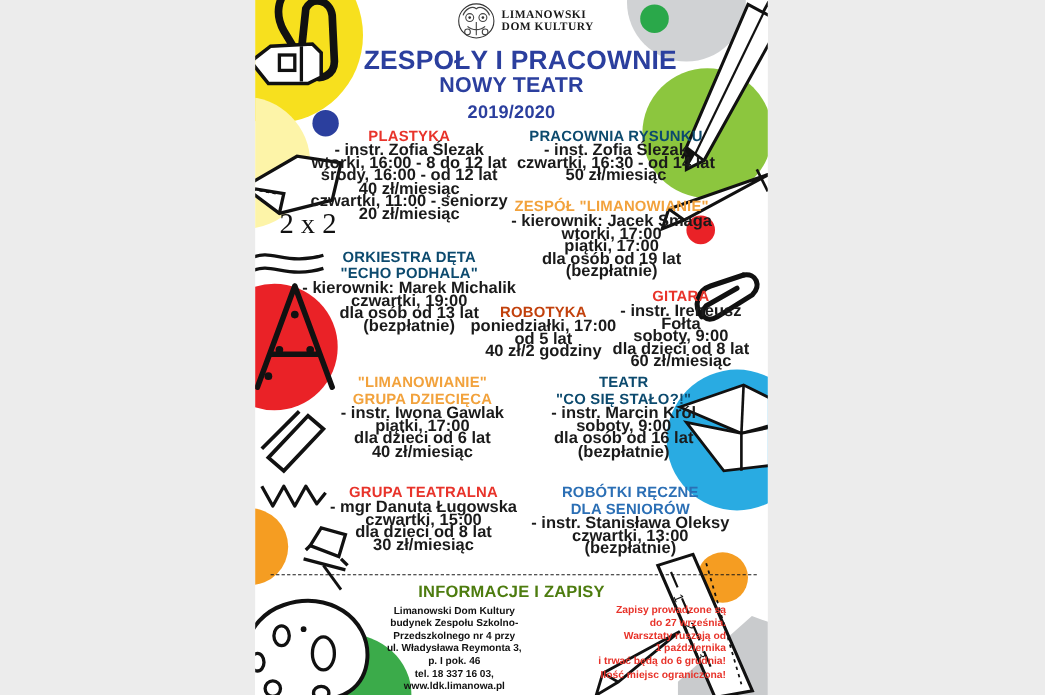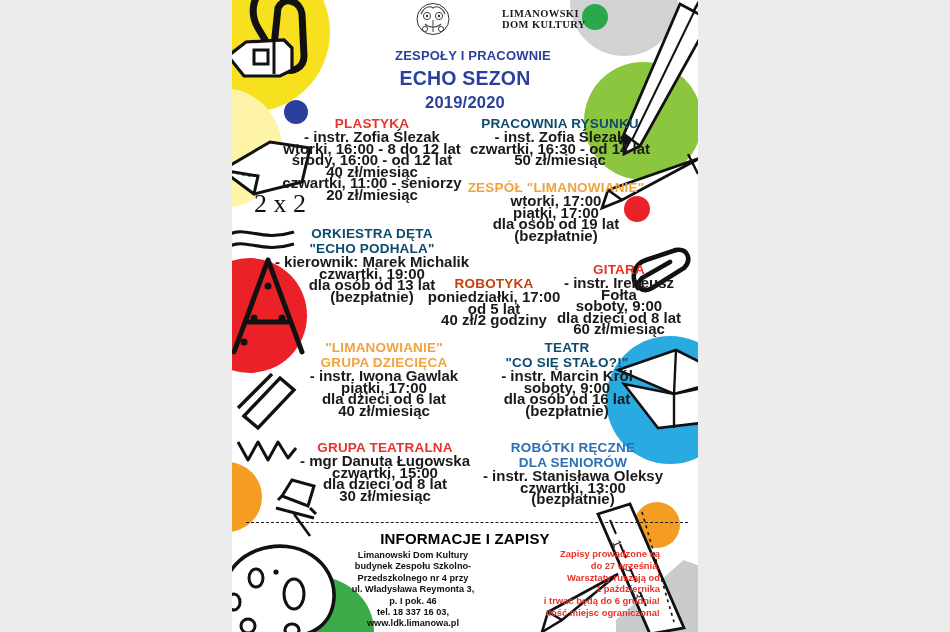--- a/index.html
+++ b/index.html
@@ -32,25 +32,25 @@
   .c-gray-bot{left:384px;top:560px;width:150px;height:120px;background:#c9cbcd;
       clip-path:polygon(0% 50%,45% 0%,100% 25%,100% 100%,0% 100%);}
 
   .line-art{position:absolute;}
   .line-art svg{display:block;}
 
   
   .logo-wrap{position:absolute;left:183px;top:2px;display:flex;align-items:center;gap:5px;}
   .logo-mark{width:36px;height:34px;}
   .logo-text{font-family:"Liberation Serif",serif;font-weight:bold;font-size:10.5px;
-      line-height:11.5px;letter-spacing:.4px;color:#1a1a1a;margin-left:46px;}
+      line-height:11.5px;letter-spacing:.4px;color:#1a1a1a;}
 
   .title{position:absolute;left:0;right:0;top:44px;text-align:center;color:#2b3f9e;
       font-weight:bold;letter-spacing:.2px;}
-  .title .l1{font-size:13px;line-height:23px;padding-left:16px;}
+  .title .l1{font-size:24px;line-height:23px;padding-left:16px;}
   .title .l2{font-size:19.5px;line-height:23px;}
   .title .l3{font-size:16.5px;line-height:22px;margin-top:1px;}
 
   
   .blk{position:absolute;text-align:center;color:#111;}
   .blk h3{margin:0;font-weight:bold;font-size:13.5px;line-height:15px;letter-spacing:.2px;}
   .blk p{margin:0;font-size:15px;line-height:11.6px;font-weight:bold;color:#1a1a1a;}
   .c-red-t{color:#e8332a;}
   .c-green-t{color:#0c4a6e;}
   .c-orange-t{color:#f2a23c;}
@@ -64,21 +64,21 @@
   .b-robotyka{left:192px;top:276px;width:140px;}
   .b-gitara{left:320px;top:262px;width:134px;}
   .b-limgrupa{left:52px;top:340px;width:200px;}
   .b-teatr{left:250px;top:340px;width:170px;}
   .b-teatralna{left:58px;top:440px;width:190px;}
   .b-robotki{left:248px;top:440px;width:186px;}
 
   
   .divider{position:absolute;left:14px;top:522px;width:442px;height:0;
       border-top:1.6px dashed #1a1a1a;}
-  .ftitle{position:absolute;left:0;right:0;top:530px;text-align:center;color:#000000;
+  .ftitle{position:absolute;left:0;right:0;top:530px;text-align:center;color:#4d7c0f;
       font-weight:bold;font-size:15px;letter-spacing:.2px;}
   .fleft{position:absolute;left:86px;top:550px;width:190px;text-align:center;
       font-size:9.2px;line-height:11.4px;font-weight:bold;color:#111;}
   .fright{position:absolute;left:258px;top:548px;width:170px;text-align:right;
       font-size:9.4px;line-height:11.8px;font-weight:bold;color:#e8332a;}
 </style>
 </head>
 <body>
 
 <div id="stage">
@@ -246,21 +246,21 @@
         </svg>
       </span>
       <span class="logo-text">
         <span>LIMANOWSKI</span><br>
         <span>DOM KULTURY</span>
       </span>
     </div>
 
     <div class="title">
       <div class="l1">ZESPOŁY I PRACOWNIE</div>
-      <div class="l2">ECHO SEZON</div>
+      <div class="l2">NOWY TEATR</div>
       <div class="l3">2019/2020</div>
     </div>
 
     <div class="blk b-plastyka">
       <h3 class="c-red-t">PLASTYKA</h3>
       <p>- instr. Zofia Ślezak</p>
       <p>wtorki, 16:00 - 8 do 12 lat</p>
       <p>środy, 16:00 - od 12 lat</p>
       <p>40 zł/miesiąc</p>
       <p>czwartki, 11:00 - seniorzy</p>
@@ -269,20 +269,21 @@
 
     <div class="blk b-rysunku">
       <h3 class="c-green-t">PRACOWNIA RYSUNKU</h3>
       <p>- inst. Zofia Ślezak</p>
       <p>czwartki, 16:30 - od 14 lat</p>
       <p>50 zł/miesiąc</p>
     </div>
 
     <div class="blk b-zespol">
       <h3 class="c-orange-t">ZESPÓŁ "LIMANOWIANIE"</h3>
+      <p>- kierownik: Jacek Smaga</p>
       <p>wtorki, 17:00</p>
       <p>piątki, 17:00</p>
       <p>dla osób od 19 lat</p>
       <p>(bezpłatnie)</p>
     </div>
 
     <div class="blk b-orkiestra">
       <h3 class="c-green-t">ORKIESTRA DĘTA</h3>
       <h3 class="c-green-t">"ECHO PODHALA"</h3>
       <p>- kierownik: Marek Michalik</p>

